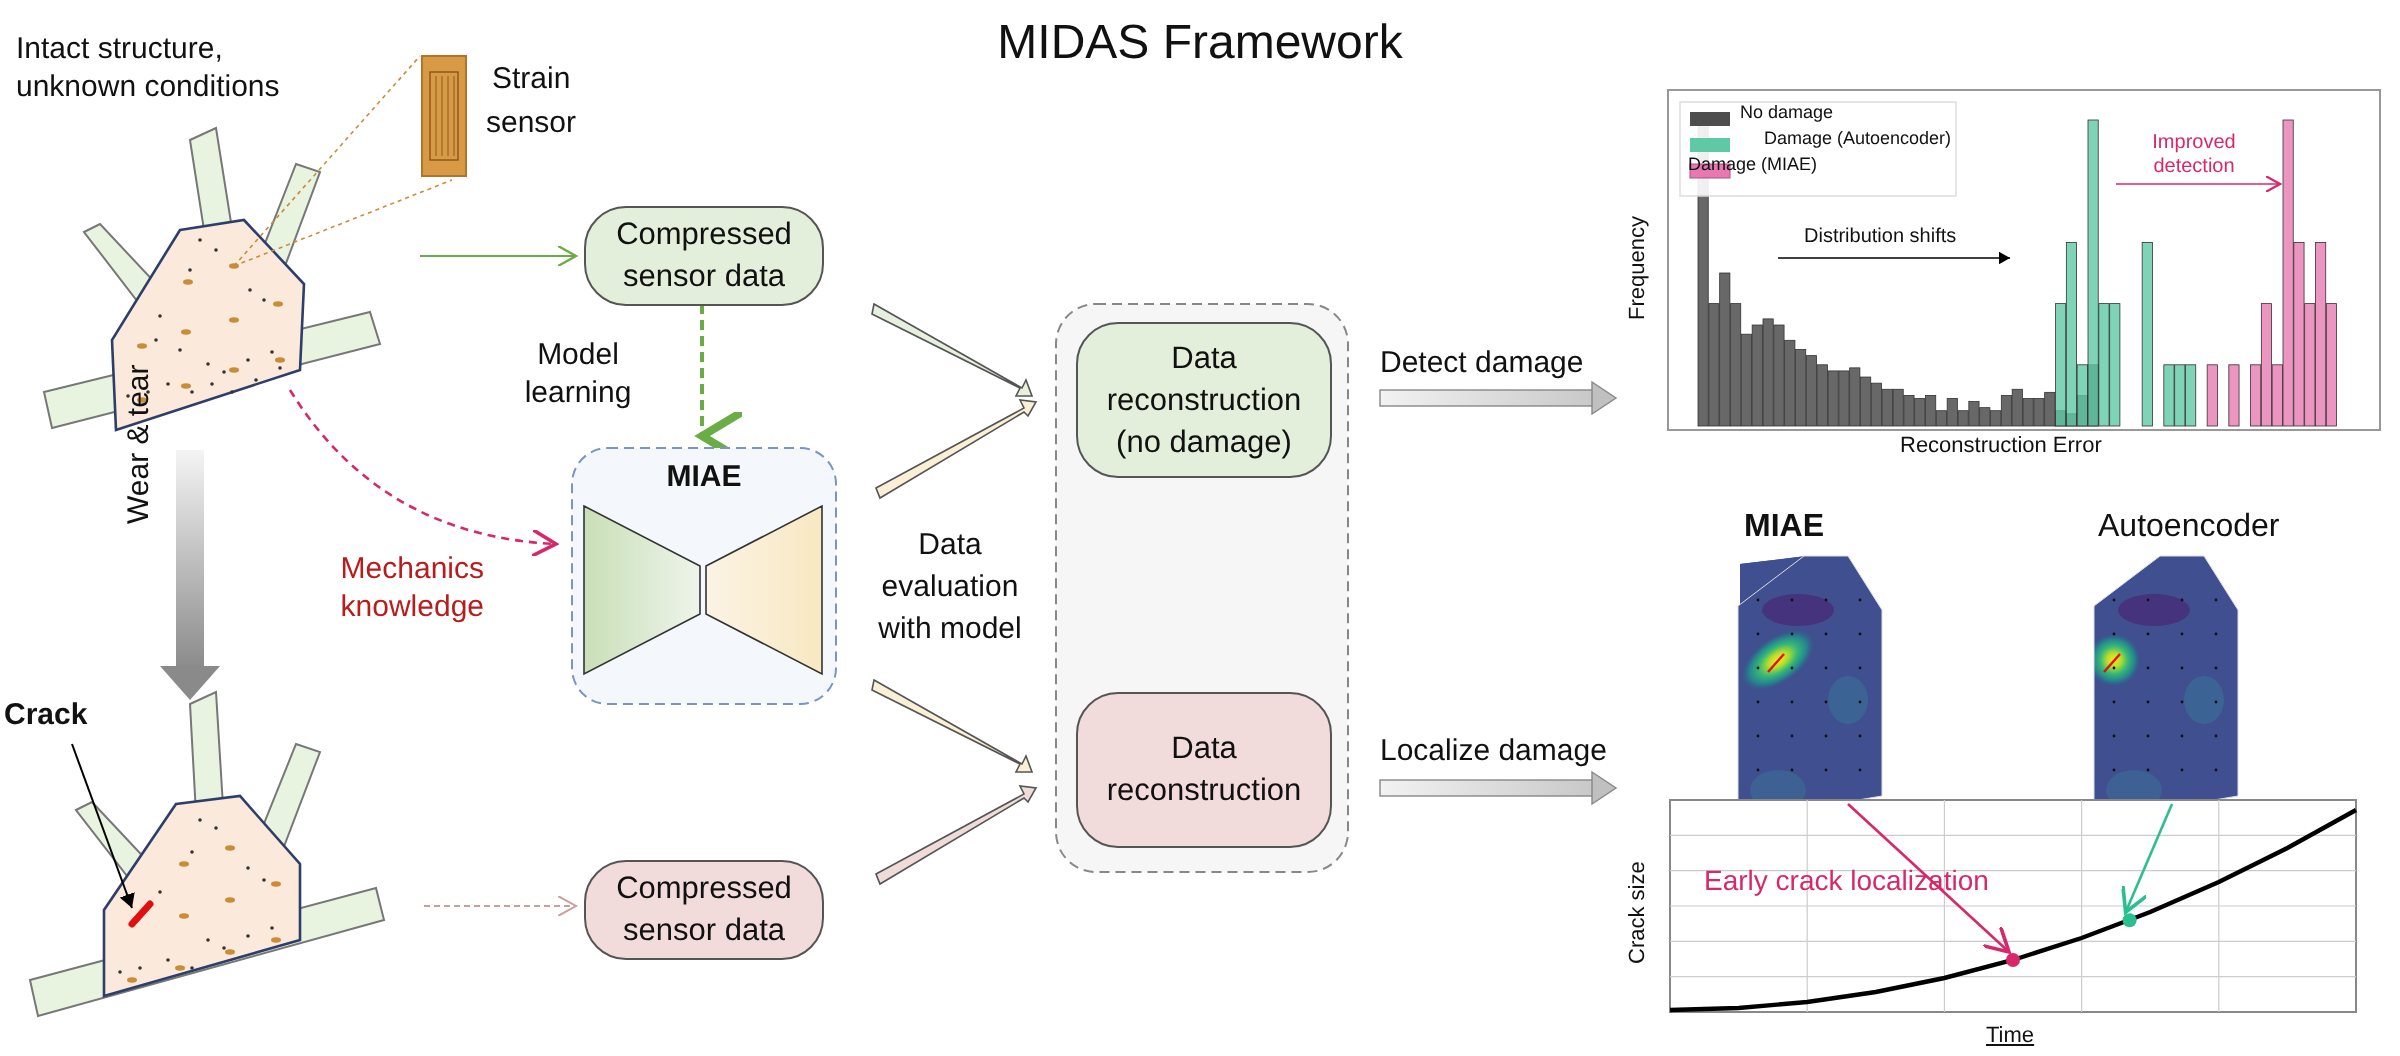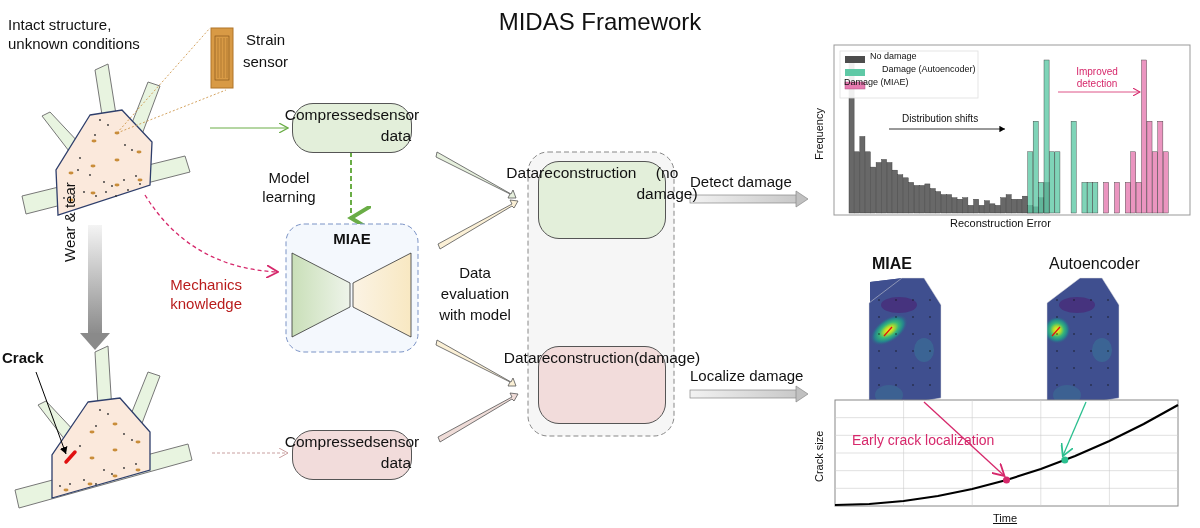--- a/index.html
+++ b/index.html
@@ -1,21 +1,21 @@
 <!DOCTYPE html>
 <html><head>
 <meta charset="utf-8">
 <style>
   html, body { margin:0; padding:0; background:#ffffff; }
   body { width:1200px; height:528px; position:relative; overflow:hidden; font-family:"Liberation Sans", sans-serif; color:#111; }
   .abs { position:absolute; }
   .calibri { font-family:"Liberation Sans", sans-serif; }
   .title { left:0; width:1200px; top:8px; text-align:center; font-size:24px; }
   .lbl { font-size:15px; line-height:19px; }
-  .box { position:absolute; border:1.3px solid #555; border-radius:21px; text-align:center; font-size:15.5px; line-height:21px; box-sizing:border-box; display:flex; justify-content:center; }
+  .box { position:absolute; border:1.3px solid #555; border-radius:21px; text-align:center; font-size:15.5px; line-height:21px; box-sizing:border-box; display:flex; flex-direction:column; justify-content:center; }
   .green { background:#e3efda; }
   .pink { background:#f2dcdb; }
   svg { position:absolute; left:0; top:0; }
 </style>
 </head>
 <body>
 
 <div class="abs title">MIDAS Framework</div>
 
 <svg width="1200" height="528">
@@ -406,21 +406,20 @@
 </div>
 
 <div class="box green" style="left:538px;top:161px;width:128px;height:78px;">
   <div>Data</div>
   <div>reconstruction</div>
   <div>(no damage)</div>
 </div>
 <div class="box pink" style="left:538px;top:346px;width:128px;height:78px;">
   <div>Data</div>
   <div>reconstruction</div>
-  <div>(damage)</div>
 </div>
 
 <div class="abs lbl calibri" style="left:690px;top:172px;">Detect damage</div>
 <div class="abs lbl calibri" style="left:690px;top:366px;">Localize damage</div>
 
 <div class="abs" style="left:870px;top:51px;font-size:9px;">No damage</div>
 <div class="abs" style="left:882px;top:64px;font-size:9px;">Damage (Autoencoder)</div>
 <div class="abs" style="left:844px;top:77px;font-size:9px;">Damage (MIAE)</div>
 <div class="abs" style="left:902px;top:113px;font-size:10px;">Distribution shifts</div>
 <div class="abs" style="left:1074px;top:66px;font-size:10px;color:#d6286b;width:46px;text-align:center;line-height:12px;">Improved detection</div>

